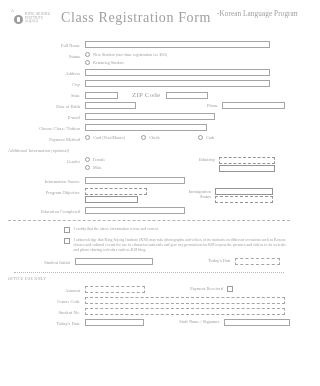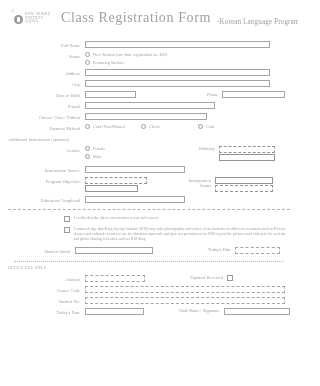--- a/index.html
+++ b/index.html
@@ -40,21 +40,21 @@
   }
   .logo-txt{
     display:flex;flex-direction:column;justify-content:center;
     line-height:1;
   }
   .logo-txt span{
     font-size:3.2px;color:#a6a6a6;letter-spacing:.2px;
     white-space:nowrap;
   }
   .logo-txt .l1{font-size:3.6px;}
-  .title-wrap{display:flex;align-items:flex-end;gap:6px;}
+  .title-wrap{display:flex;align-items:flex-start;gap:6px;}
   .title{
     font-size:14px;color:#a0a0a0;
     letter-spacing:.6px;font-weight:400;
     white-space:nowrap;
   }
   .subtitle{
     font-size:7.2px;color:#9e9e9e;white-space:nowrap;
     letter-spacing:.1px;
   }
 
@@ -182,20 +182,28 @@
     <div class="row">
       <div class="lbl">Address</div>
       <div class="box grow" style="max-width:185px"></div>
     </div>
 
     <div class="row">
       <div class="lbl">City</div>
       <div class="box grow" style="max-width:185px"></div>
     </div>
 
+    <div class="row">
+      <div class="lbl">State</div>
+      <div class="inline-row">
+        <div class="box" style="width:33px"></div>
+        <div class="mid-lbl">ZIP Code</div>
+        <div class="box" style="width:42px"></div>
+      </div>
+    </div>
 
     <div class="row">
       <div class="lbl">Date of Birth</div>
       <div class="inline-row">
         <div class="box" style="width:51px"></div>
         <div class="sm-lbl" style="width:82px">Phone</div>
         <div class="box" style="width:63px"></div>
       </div>
     </div>
 

